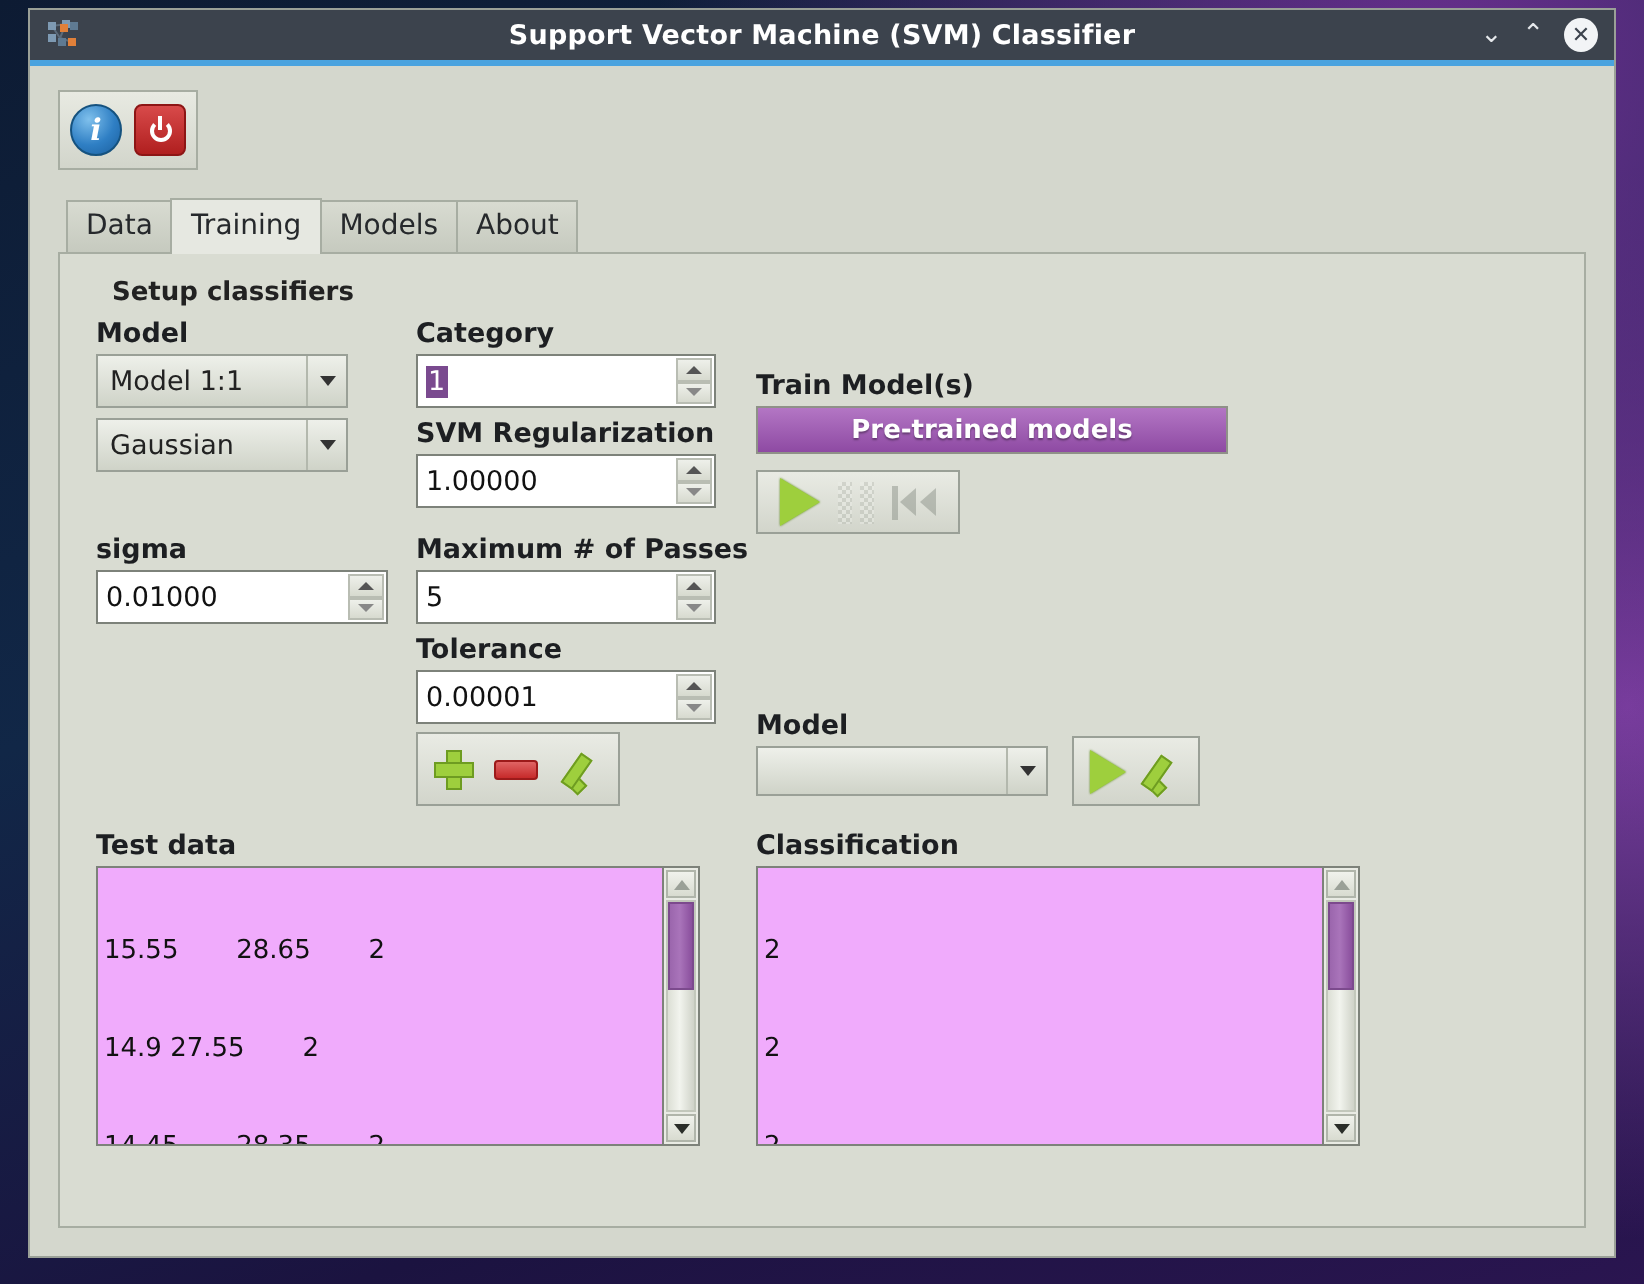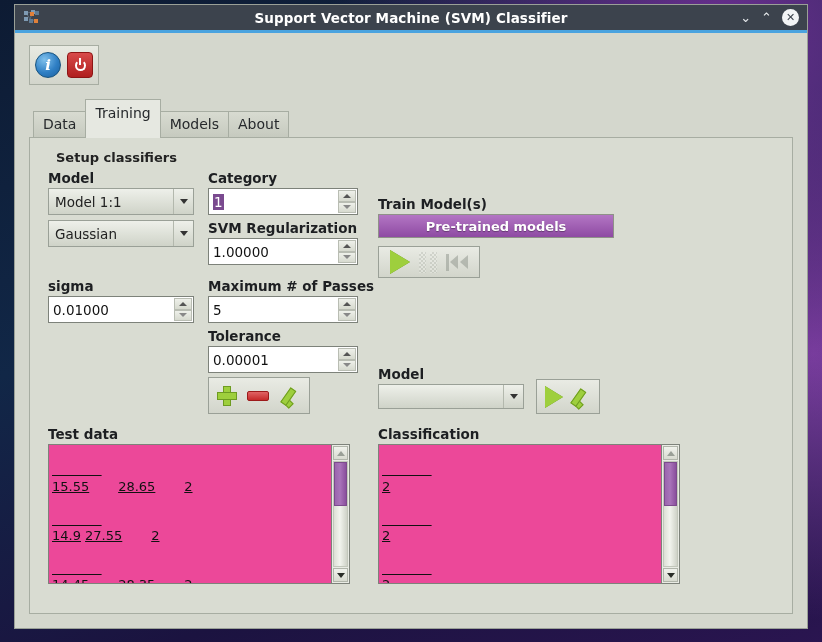--- a/index.html
+++ b/index.html
@@ -119,21 +119,21 @@
     font-size: 14px;
     color: #26292c;
     border: 1px solid #a7ada2;
     border-bottom: none;
     background: linear-gradient(#d8dbd1, #c6cabf);
     margin-right: -1px;
     line-height: 17px;
   }
   .tab.active {
     background: #e6e8e1;
-    padding-top: 5px; padding-bottom: 16px;
+    padding-top: 5px; padding-bottom: 5px;
     margin-bottom: -1px;
     position: relative; z-index: 3;
   }
 
   
   #panel {
     flex: 1 1 auto;
     border: 1px solid #a7ada2;
     background: #d9dcd2;
     padding: 12px 14px;
@@ -142,21 +142,21 @@
   }
   .grp-title { font-size: 13px; font-weight: bold; color: #222; margin-left: 12px; }
 
   .fld-label {
     font-size: 13.5px; font-weight: bold; color: #1d1f22;
     margin-bottom: 2px;
   }
 
   
   .combo {
-    width: 146px; height: 27px;
+    width: 126px; height: 27px;
     border: 1px solid #9aa097;
     background: linear-gradient(#eef0ea, #cfd3c8);
     display: flex; align-items: center;
     font-size: 13.5px; color: #222;
     padding-left: 6px;
     position: relative;
   }
   .combo .arrowbox {
     position: absolute; right: 0; top: 0; bottom: 0;
     width: 20px;
@@ -273,31 +273,30 @@
   .check-ic::after {
     content: ""; position: absolute;
     left: 7px; top: 13px; width: 16px; height: 5px;
     background: #9ecf3d; border: 1px solid #6e9c21;
     transform: rotate(-55deg); transform-origin: left bottom;
   }
 
   
   .listwrap { display: flex; }
   .listbox {
-    background: #ec4899;
+    background: #f0abfc;
     border: 1px solid #7d827a;
     border-right: none;
     overflow: hidden;
     font-family: "DejaVu Sans", sans-serif;
     font-size: 13px;
     color: #111;
     padding: 1px 0 0 3px;
     line-height: 16.4px;
     white-space: pre;
-    text-decoration: underline;
   }
   .vscroll {
     width: 19px;
     border: 1px solid #7d827a;
     background: #e9ebe4;
     display: flex; flex-direction: column;
     align-items: center;
     padding: 1px;
   }
   .sb-btn {

